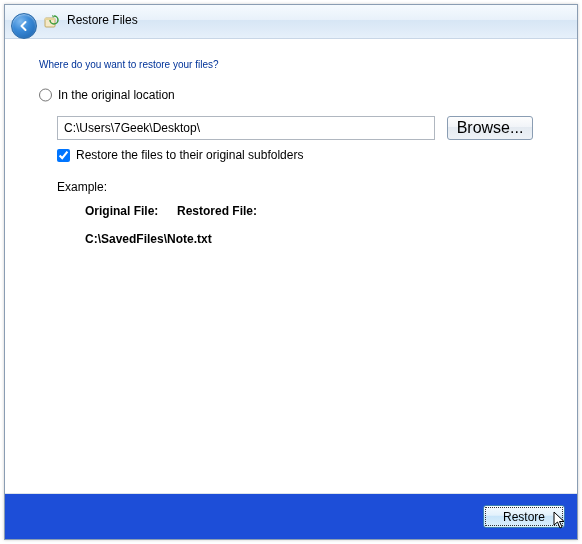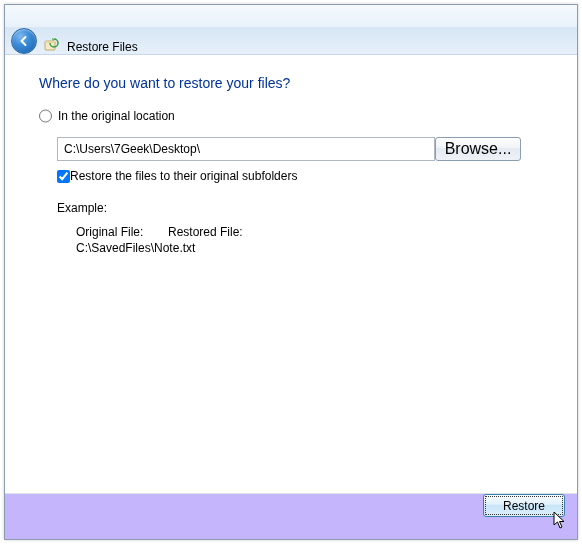--- a/index.html
+++ b/index.html
@@ -14,26 +14,26 @@
   .window {
     width: 574px;
     height: 536px;
     border: 1px solid #8a9db3;
     background: #fff;
     display: flex;
     flex-direction: column;
     box-shadow: 0 0 3px rgba(0,0,0,0.2);
   }
   .header {
-    height: 50px;
+    height: 34px;
     background: linear-gradient(to bottom, #f5fafe 0%, #e8f1fa 45%, #d7e6f5 46%, #e6f0fa 100%);
     border-bottom: 1px solid #c8d6e6;
     display: flex;
-    align-items: flex-end;
-    padding: 0 6px;
+    align-items: flex-start;
+    padding: 8px 6px;
     gap: 6px;
   }
   .back-btn {
     width: 26px; height: 26px;
     border-radius: 50%;
     background: radial-gradient(circle at 35% 30%, #7fb9ee 0%, #3a8ad8 40%, #195fa8 100%);
     border: 1px solid #2b6aa8;
     display: flex;
     align-items: center;
     justify-content: center;
@@ -49,35 +49,36 @@
     font-size: 12px;
     color: #000;
   }
   .content {
     flex: 1;
     padding: 14px 34px 10px 34px;
     position: relative;
   }
   .heading {
     color: #003399;
-    font-size: 14px;
+    font-size: 10px;
     margin: 6px 0 18px 0;
   }
   .opt-row {
     display: flex;
     gap: 6px;
     margin: 6px 0 14px 0;
   }
   .opt-row input[type="radio"] { margin: 0; }
   .sub-block {
     margin-left: 18px;
   }
   .path-row {
     display: flex;
     align-items: center;
+    gap: 12px;
     margin: 8px 0 8px 0;
   }
   .path-input {
     width: 378px;
     height: 24px;
     border: 1px solid #b0b7c0;
     padding: 2px 6px;
     font-family: inherit;
     font-size: 12px;
     background: #fff;
@@ -88,36 +89,38 @@
     border: 1px solid #8a9db3;
     background: linear-gradient(to bottom, #fdfdfd 0%, #f1f4f8 45%, #e4eaf1 46%, #eef2f7 100%);
     border-radius: 3px;
     font-family: inherit;
     font-size: 16px;
     cursor: pointer;
   }
   .chk-row {
     display: flex;
     align-items: center;
+    gap: 6px;
     margin: 6px 0 18px 0;
   }
   .chk-row input[type="checkbox"] { margin: 0; }
   .example-label { margin: 16px 0 10px 0; }
   .example-grid {
-    margin-left: 19px;
+    margin-left: 28px;
     display: grid;
     grid-template-columns: 92px auto;
-    row-gap: 2px;
+    row-gap: 14px;
+    font-weight: bold;
   }
   .footer {
     height: 46px;
-    background: #c4b5fd;
+    background: #1d4ed8;
     border-top: 1px solid #dde3ea;
     display: flex;
-    align-items: flex-start;
+    align-items: center;
     justify-content: flex-end;
     padding: 0 12px;
     position: relative;
   }
   .restore-btn {
     width: 82px;
     height: 23px;
     border: 1px solid #3c7fb1;
     background: linear-gradient(to bottom, #f6fbff 0%, #e2f1fc 45%, #c7e4f9 46%, #dcf0fc 100%);
     border-radius: 3px;

